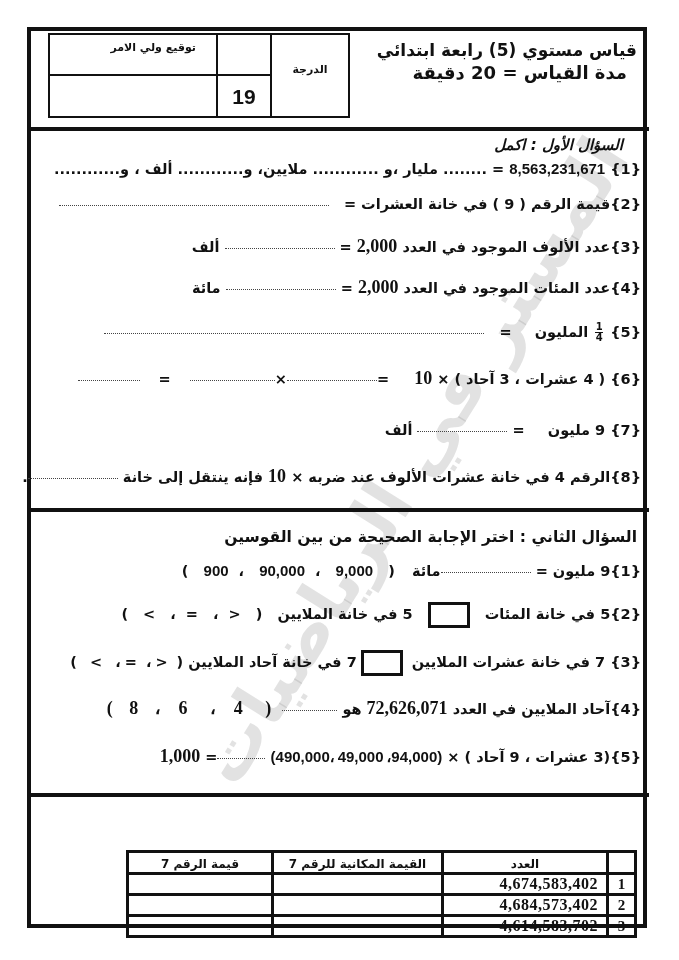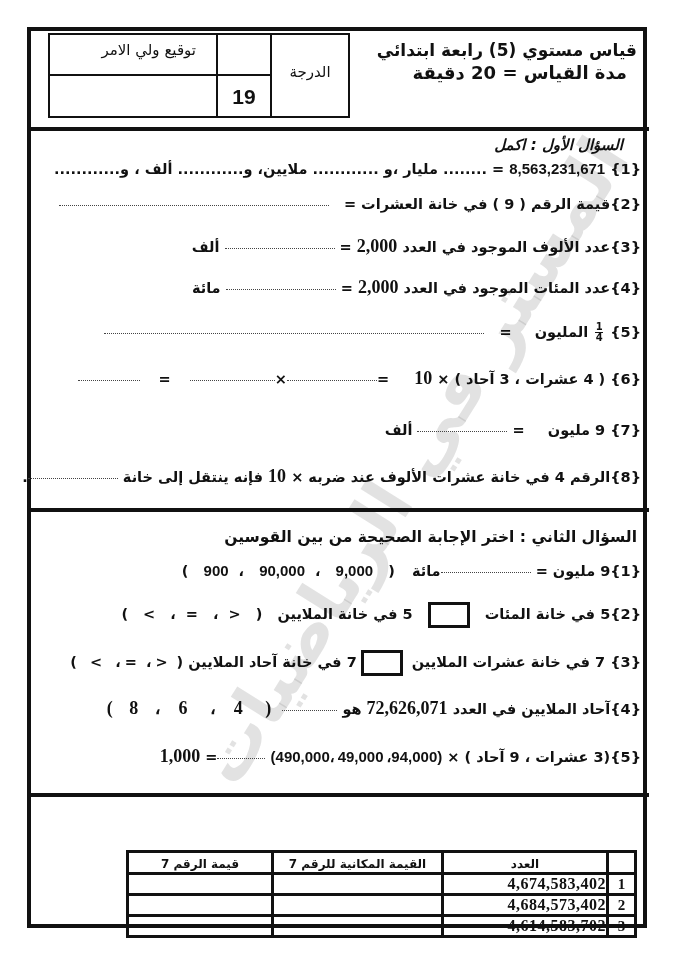--- a/index.html
+++ b/index.html
@@ -12,37 +12,37 @@
     border: 4px solid #111; box-sizing: border-box;
   }
   .hdiv { position: absolute; left: 27px; width: 622px; height: 4px; background: #111; }
   .abs { position: absolute; white-space: nowrap; direction: rtl; }
   .bold { font-weight: bold; }
   .serif { font-family: "Liberation Serif", "DejaVu Serif", serif; }
 
   
   .hdr-table { position: absolute; left: 48px; top: 33px; width: 290px; height: 85px; }
   .hdr-cell { position: absolute; border: 2px solid #111; box-sizing: border-box; }
-  .hdr-text { font-size: 15px; font-weight: normal; direction: rtl; text-align: center; }
+  .hdr-text { font-size: 11px; font-weight: bold; direction: rtl; text-align: center; }
 
   .line { font-size: 14.5px; font-weight: bold; direction: rtl; }
   .dots { display: inline-block; border-bottom: 1px dotted #444; height: 1px; vertical-align: middle; }
   .num { font-family: "Liberation Sans", sans-serif; font-weight: bold; font-size: 15px; direction: ltr; unicode-bidi: embed; }
   .num-serif { font-family: "Liberation Serif", serif; font-weight: bold; font-size: 18px; direction: ltr; unicode-bidi: embed; }
 
   .box { display: inline-block; width: 36px; height: 20px; border: 3px solid #111; vertical-align: middle; }
 
   .frac { display: inline-flex; flex-direction: column; align-items: center; font-size: 10px; line-height: 10px; vertical-align: middle; margin: 0 2px; }
   .frac .bar { width: 8px; border-top: 1.5px solid #111; }
 
   
   .tbl { position: absolute; left: 126px; top: 850px; border-collapse: collapse; direction: ltr; }
   .tbl td { border: 3px solid #111; padding: 0; height: 18px; box-sizing: border-box; text-align: center; }
   .tbl .th-text { font-size: 12px; font-weight: bold; direction: rtl; }
-  .tbl .cell-num { font-family: "Liberation Serif", serif; font-weight: bold; font-size: 16px; letter-spacing: 0.5px; text-align: right; padding-right: 0; }
+  .tbl .cell-num { font-family: "Liberation Serif", serif; font-weight: bold; font-size: 16px; letter-spacing: 0.5px; text-align: right; padding-right: 8px; }
   .tbl .cell-idx { font-family: "Liberation Serif", serif; font-weight: bold; font-size: 15px; }
 
   .watermark {
     position: absolute; left: 40px; top: 420px; transform: rotate(-58deg);
     font-family: "DejaVu Sans", sans-serif; font-weight: bold; font-size: 70px; color: rgba(150,150,150,0.28);
     white-space: nowrap; direction: rtl; pointer-events: none; transform-origin: center;
   }
 </style>
 </head>
 <body>

